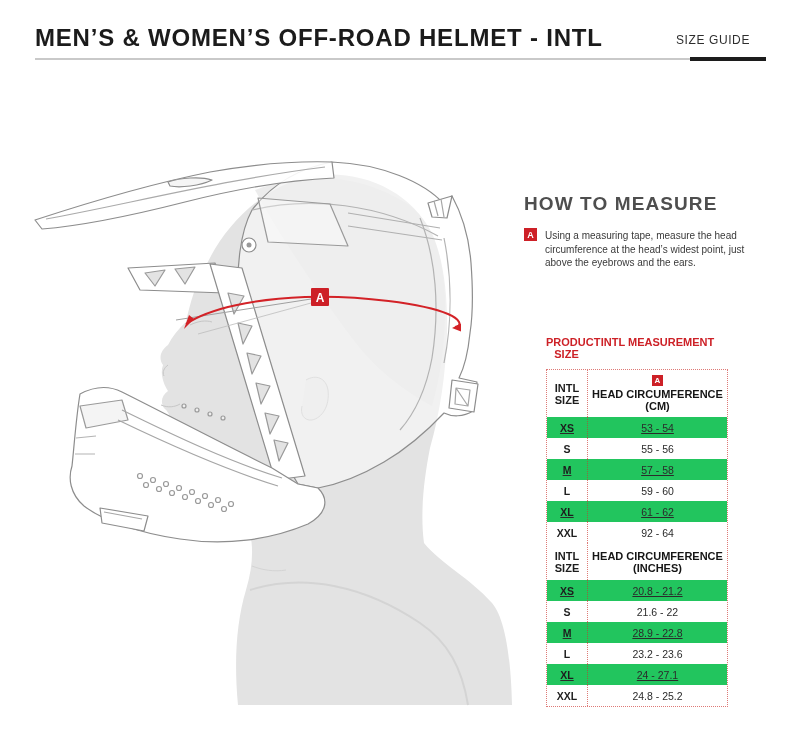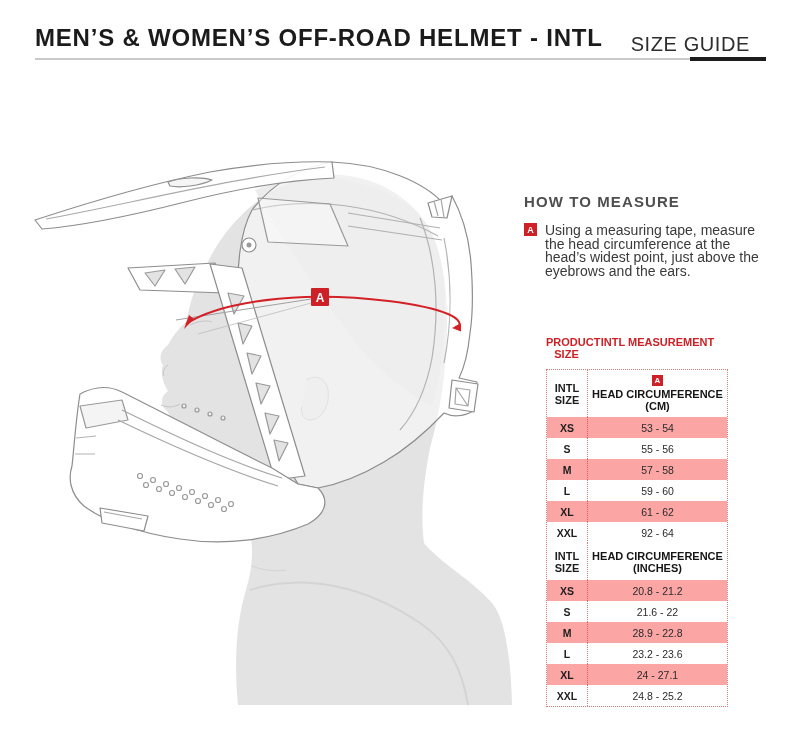--- a/index.html
+++ b/index.html
@@ -1,44 +1,44 @@
 <!DOCTYPE html>
 <html><head>
 <meta charset="utf-8">
 <style>
   html,body{margin:0;padding:0;background:#ffffff;}
   .page{position:relative;width:784px;height:741px;background:#fff;overflow:hidden;
         font-family:"Liberation Sans","DejaVu Sans",sans-serif;}
   
   .title{position:absolute;left:35px;top:24px;font-size:24px;font-weight:bold;
          color:#1b1b1b;letter-spacing:0.8px;white-space:nowrap;}
-  .size-guide{position:absolute;right:34px;top:33px;font-size:20px;color:#2e2e2e;
+  .size-guide{position:absolute;right:34px;top:33px;font-size:12px;color:#2e2e2e;
               letter-spacing:0.6px;white-space:nowrap;}
   .rule{position:absolute;left:35px;top:58px;width:731px;height:2px;background:#c9c9c9;}
   .rule-dark{position:absolute;right:0;top:-1px;width:76px;height:4px;background:#1c1c1c;}
   
   .illustration{position:absolute;left:0;top:118px;width:520px;height:621px;}
   
   .how-to{position:absolute;left:524px;top:193px;width:250px;}
-  .how-to h2{margin:0;font-size:15px;font-weight:bold;color:#4e4e4e;letter-spacing:1.1px;}
+  .how-to h2{margin:0;font-size:19px;font-weight:bold;color:#4e4e4e;letter-spacing:1.1px;}
   .measure-item{display:flex;margin-top:12px;}
   .badge{display:inline-flex;align-items:center;justify-content:center;
          background:#cd2027;color:#fff;font-weight:bold;flex:none;}
   .badge-md{width:13px;height:13px;font-size:9px;margin-right:8px;margin-top:1px;}
   .item-title{font-size:11.5px;font-weight:bold;color:#1f1f1f;}
-  .item-text{margin:2px 0 0 0;font-size:14px;line-height:13.5px;color:#3a3a3a;width:224px;}
+  .item-text{margin:2px 0 0 0;font-size:10px;line-height:13.5px;color:#3a3a3a;width:224px;}
   
   .table-wrap{position:absolute;left:546px;top:336px;width:182px;}
   .t-head{display:flex;line-height:12px;font-size:11px;font-weight:bold;color:#cd2127;
           text-align:center;margin-bottom:9px;}
   .th1{width:41px;}
   .th2{flex:1;}
   .t-box{border:1px dotted rgba(205,50,45,0.65);}
   .t-row{display:flex;align-items:center;height:21px;font-size:10.5px;color:#2b2b2b;}
-  .t-row.shaded{background:#fca5a5;}
+  .t-row.shaded{background:#22c55e;text-decoration:underline;}
   .c1{width:40px;flex:none;border-right:1px dotted rgba(205,50,45,0.65);
       align-self:stretch;display:flex;align-items:center;justify-content:center;
       text-align:center;font-weight:bold;color:#1d1d1d;}
   .c2{flex:1;display:flex;align-items:center;justify-content:center;text-align:center;}
   .t-sec{height:47px;font-size:11px;}
   .t-sec2{height:37px;font-size:11px;}
   .t-sec .c2,.t-sec2 .c2{flex-direction:column;justify-content:center;font-weight:bold;
       color:#151515;line-height:12px;padding:2px 4px;}
   .t-sec .c1,.t-sec2 .c1{line-height:12px;}
   .badge-sm{width:11px;height:11px;font-size:8px;margin-bottom:2px;}

